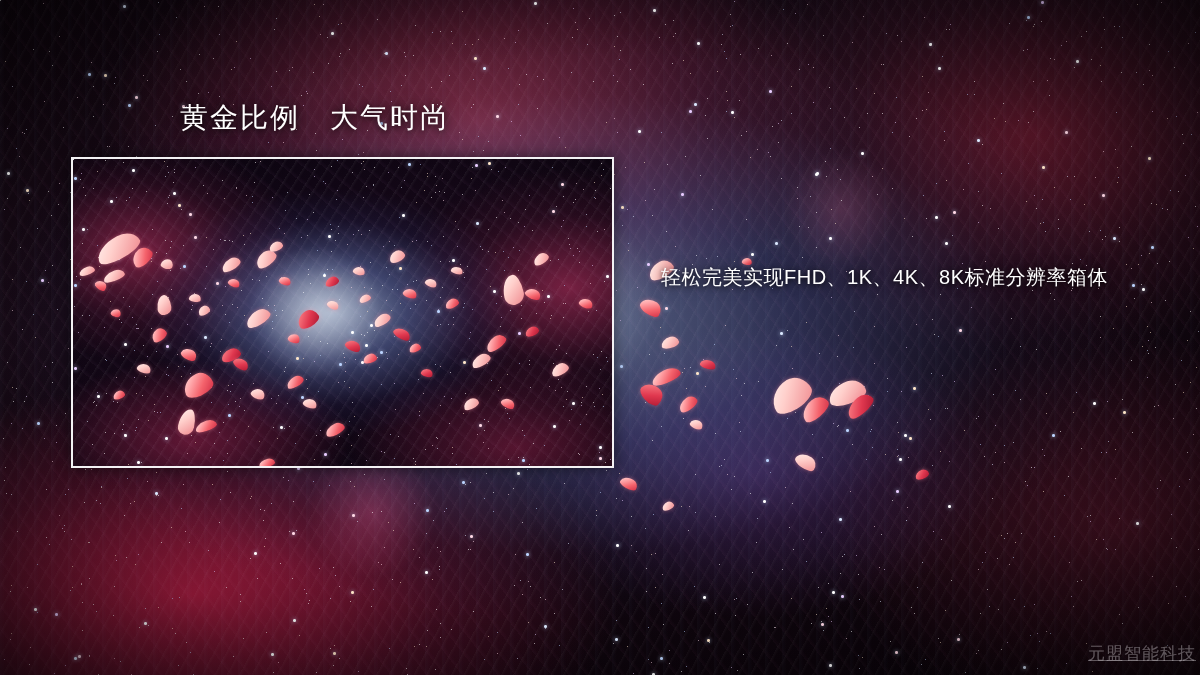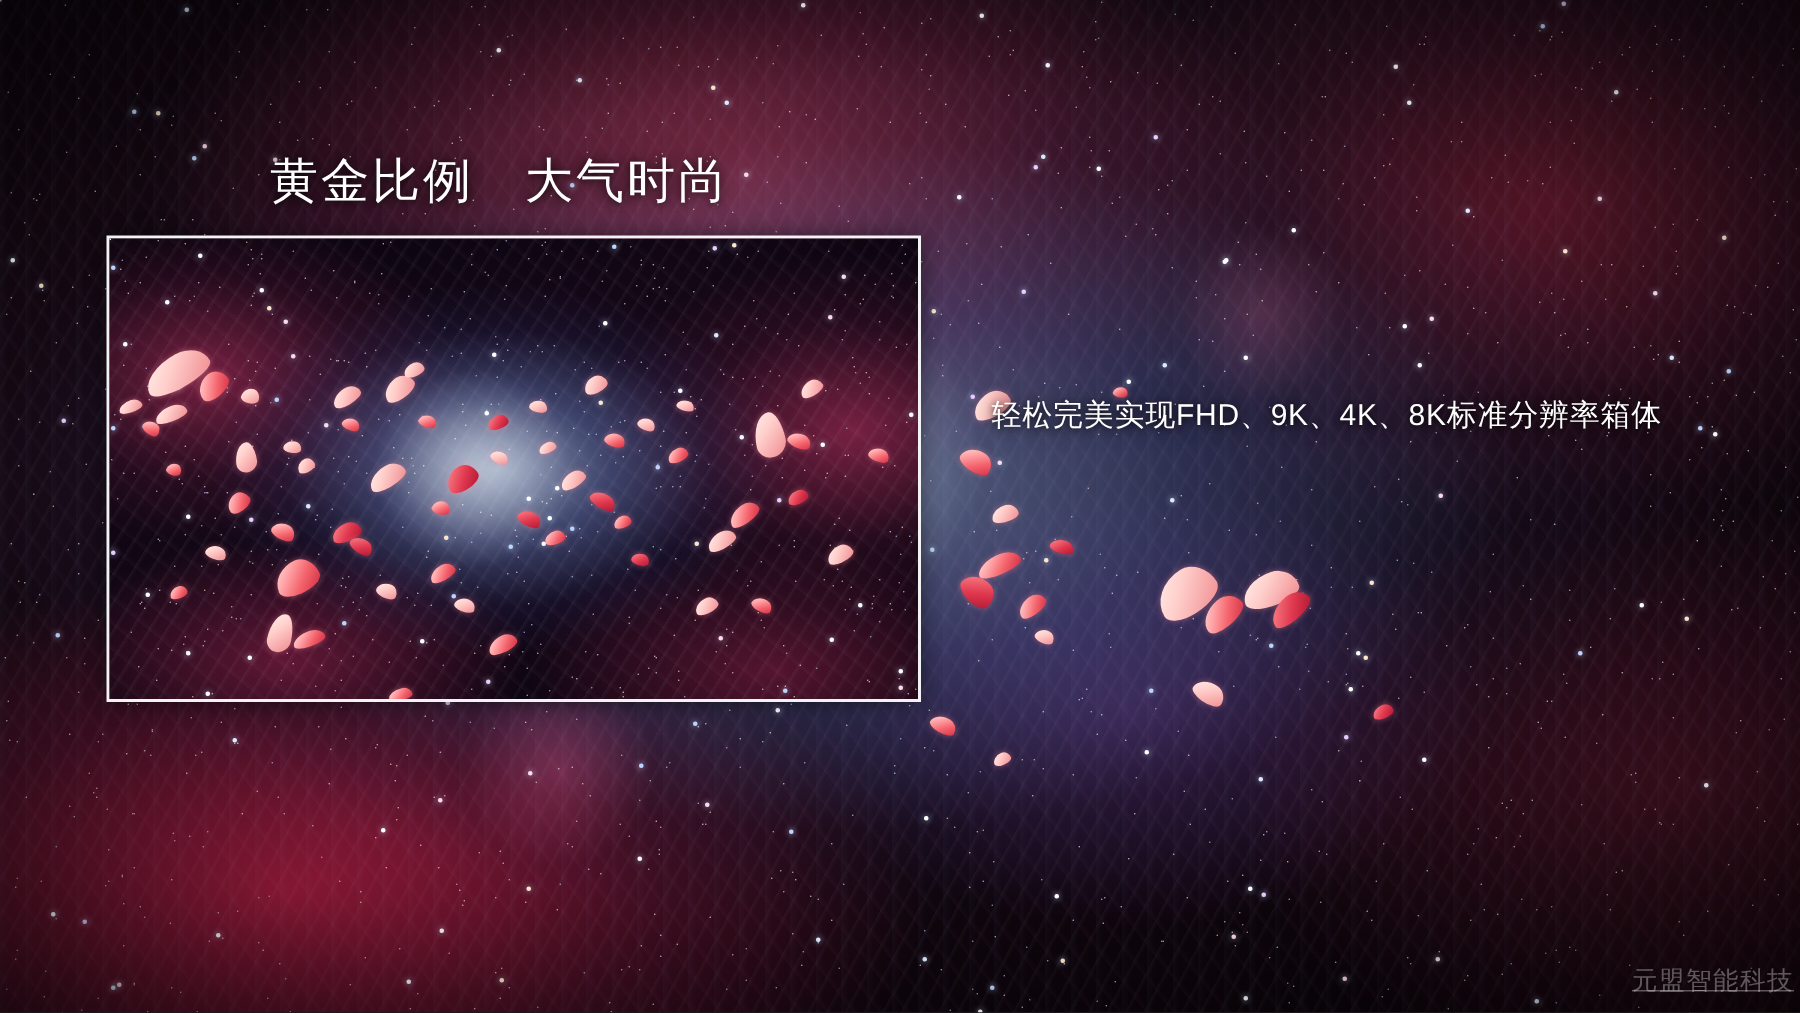--- a/index.html
+++ b/index.html
@@ -89,21 +89,21 @@
     background:linear-gradient(135deg,#ffe2e0 0%,#ffa8ab 30%,#f4636c 62%,#cf2a42 100%);
     box-shadow:0 0 4px rgba(255,140,160,.45);
     pointer-events:none;
   }
   .petal.pale{background:linear-gradient(135deg,#fff1ee 0%,#ffcfcb 40%,#ef8a8f 100%);}
   .petal.deep{background:linear-gradient(135deg,#ff8f92 0%,#e0384f 55%,#ab1630 100%);}
 
   
   #title{
     position:absolute;left:180px;top:99px;
-    font-size:32px;letter-spacing:2px;color:#ffffff;
+    font-size:28px;letter-spacing:2px;color:#ffffff;
     white-space:pre;
     text-shadow:0 1px 6px rgba(0,0,0,.75),0 0 16px rgba(0,0,0,.55);
   }
   #body-copy{
     position:absolute;left:661px;top:256px;
     color:#ffffff;font-size:20px;line-height:42px;
     letter-spacing:.5px;white-space:nowrap;
     text-shadow:0 1px 5px rgba(0,0,0,.8),0 0 14px rgba(0,0,0,.55);
   }
   #body-copy .ln{display:block;}
@@ -213,18 +213,18 @@
         <div class="petal deep" style="left: 348px; top: 210px; width: 12px; height: 8px; transform: rotate(18deg);"></div>
         <div class="petal pale" style="left: 460px; top: 95px; width: 16px; height: 10px; transform: rotate(-30deg);"></div>
         <div class="petal" style="left: 506px; top: 140px; width: 14px; height: 9px; transform: rotate(22deg);"></div>
         <div class="petal pale" style="left: 478px; top: 205px; width: 18px; height: 11px; transform: rotate(-26deg);"></div>
         <div class="petal pale" style="left: 64px; top: 205px; width: 14px; height: 9px; transform: rotate(20deg);"></div>
         <div class="petal" style="left: 40px; top: 232px; width: 12px; height: 8px; transform: rotate(-18deg);"></div>
       </div>
   </div>
 
   <div id="body-copy">
-    <span class="ln">轻松完美实现FHD、9K、4K、8K标准分辨率箱体</span>
+    <span class="ln">轻松完美实现FHD、1K、4K、8K标准分辨率箱体</span>
   </div>
 
   <div id="watermark">元盟智能科技</div>
 
 </div>
 
 </body></html>

